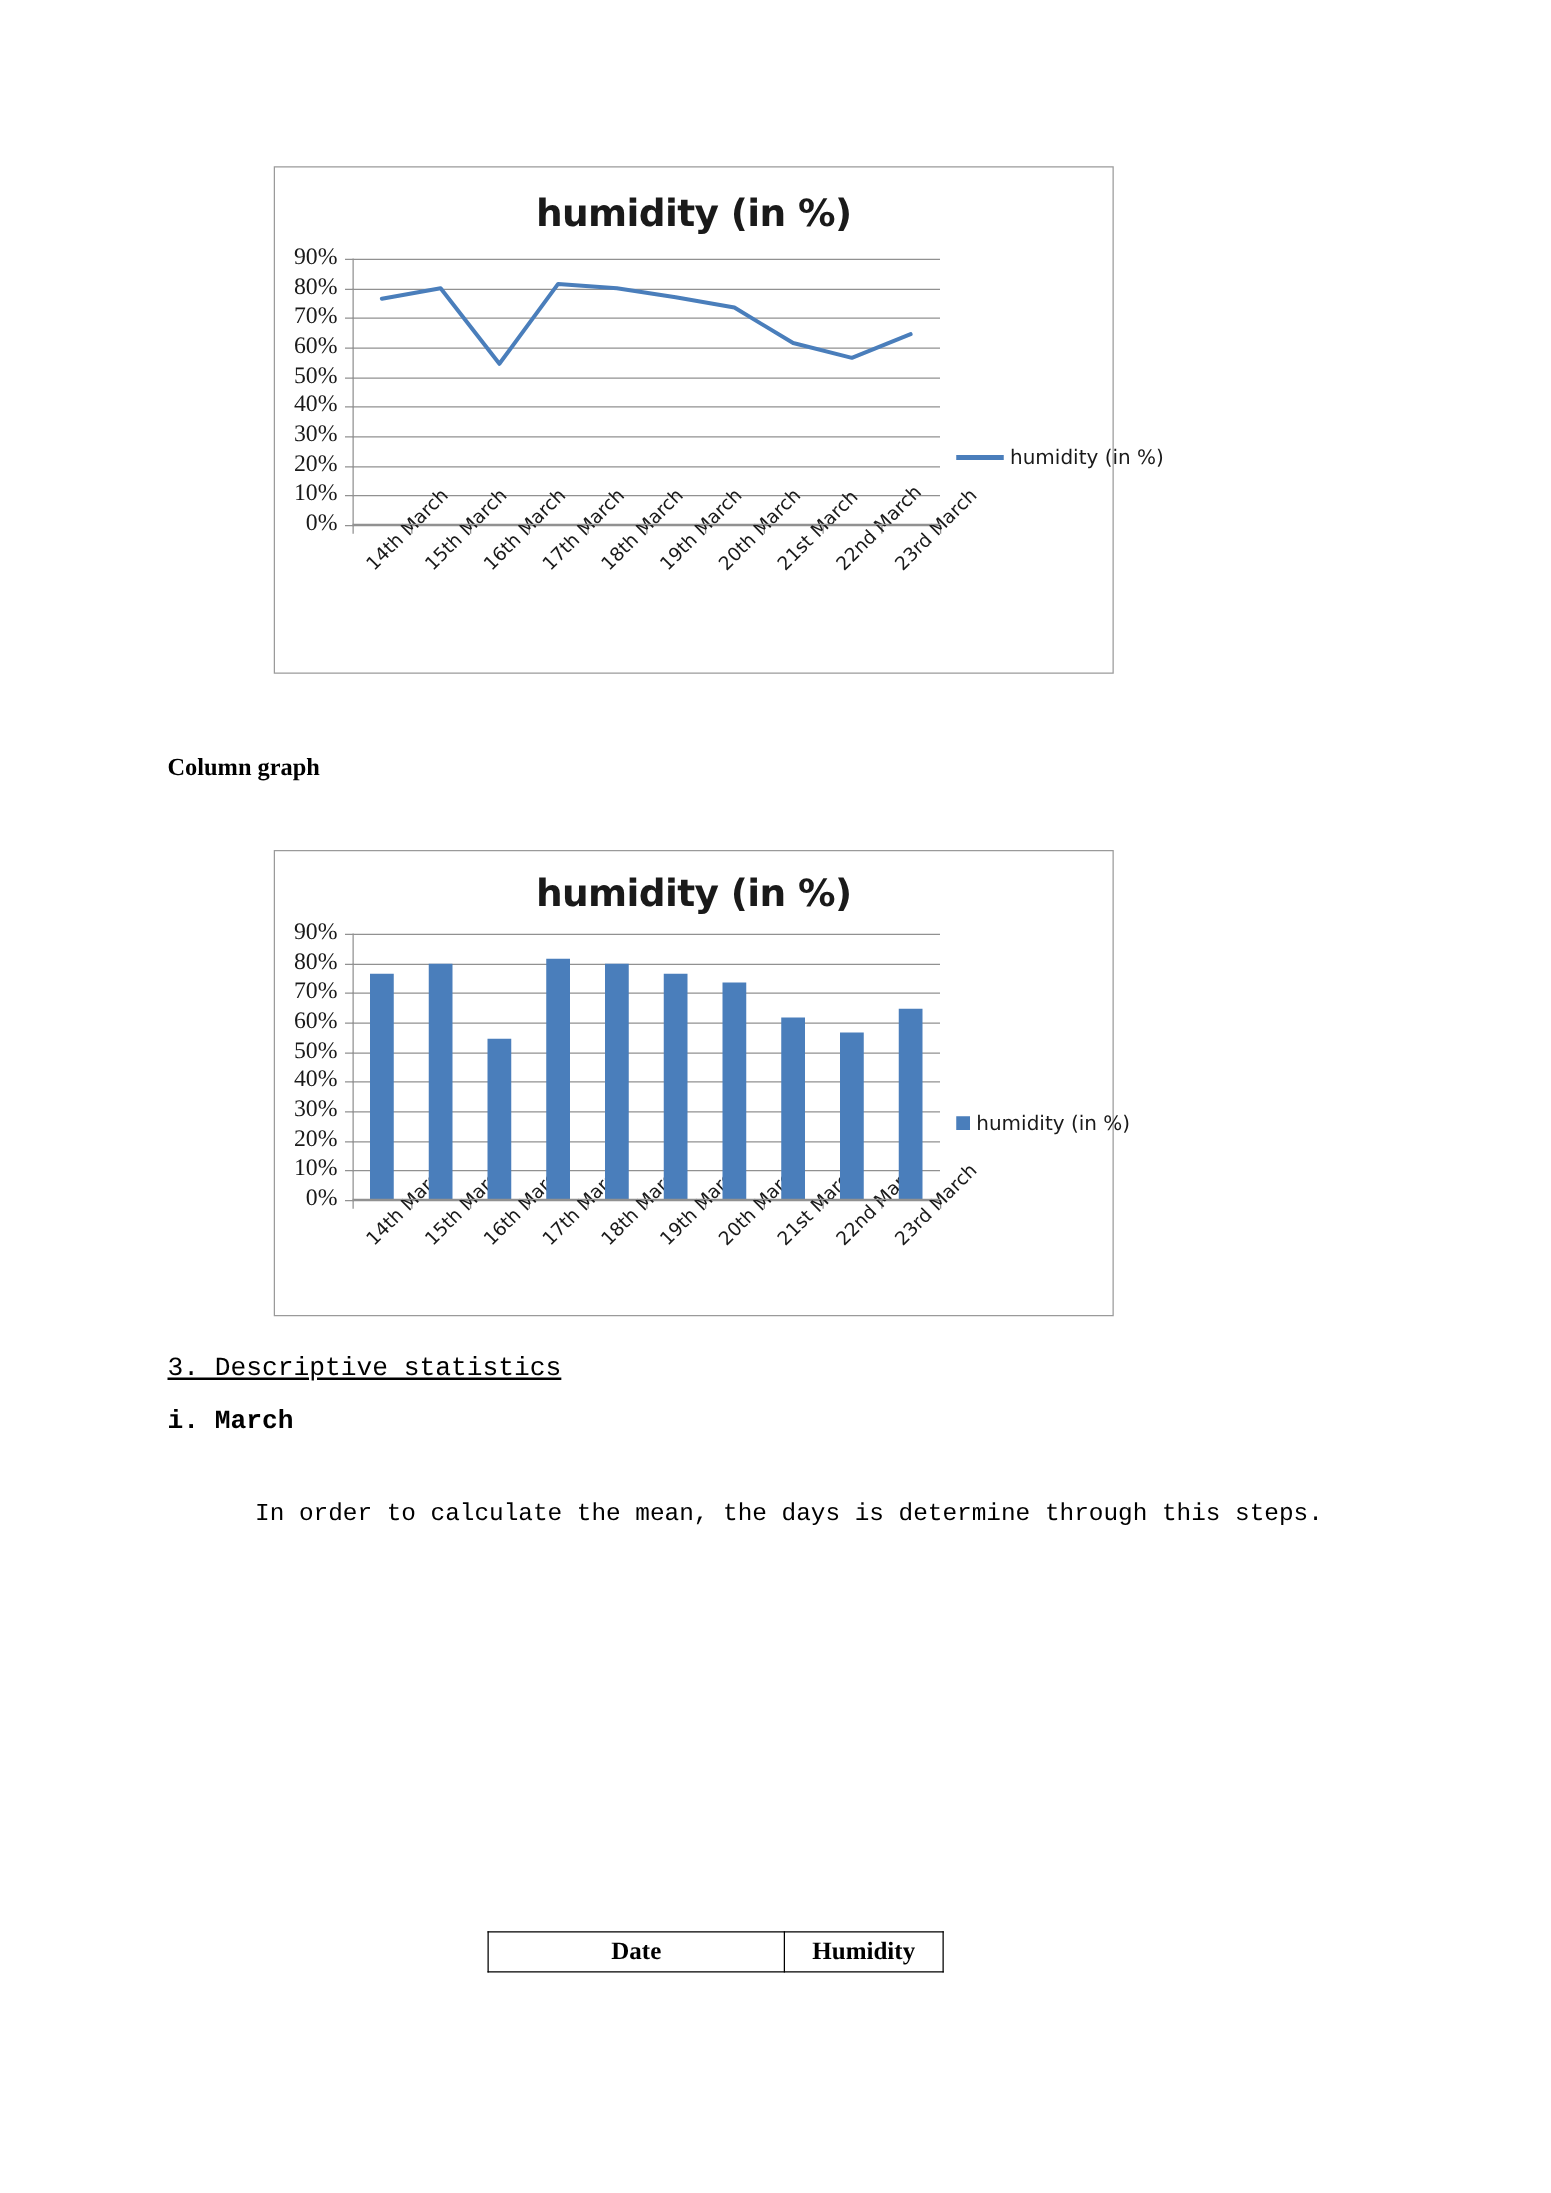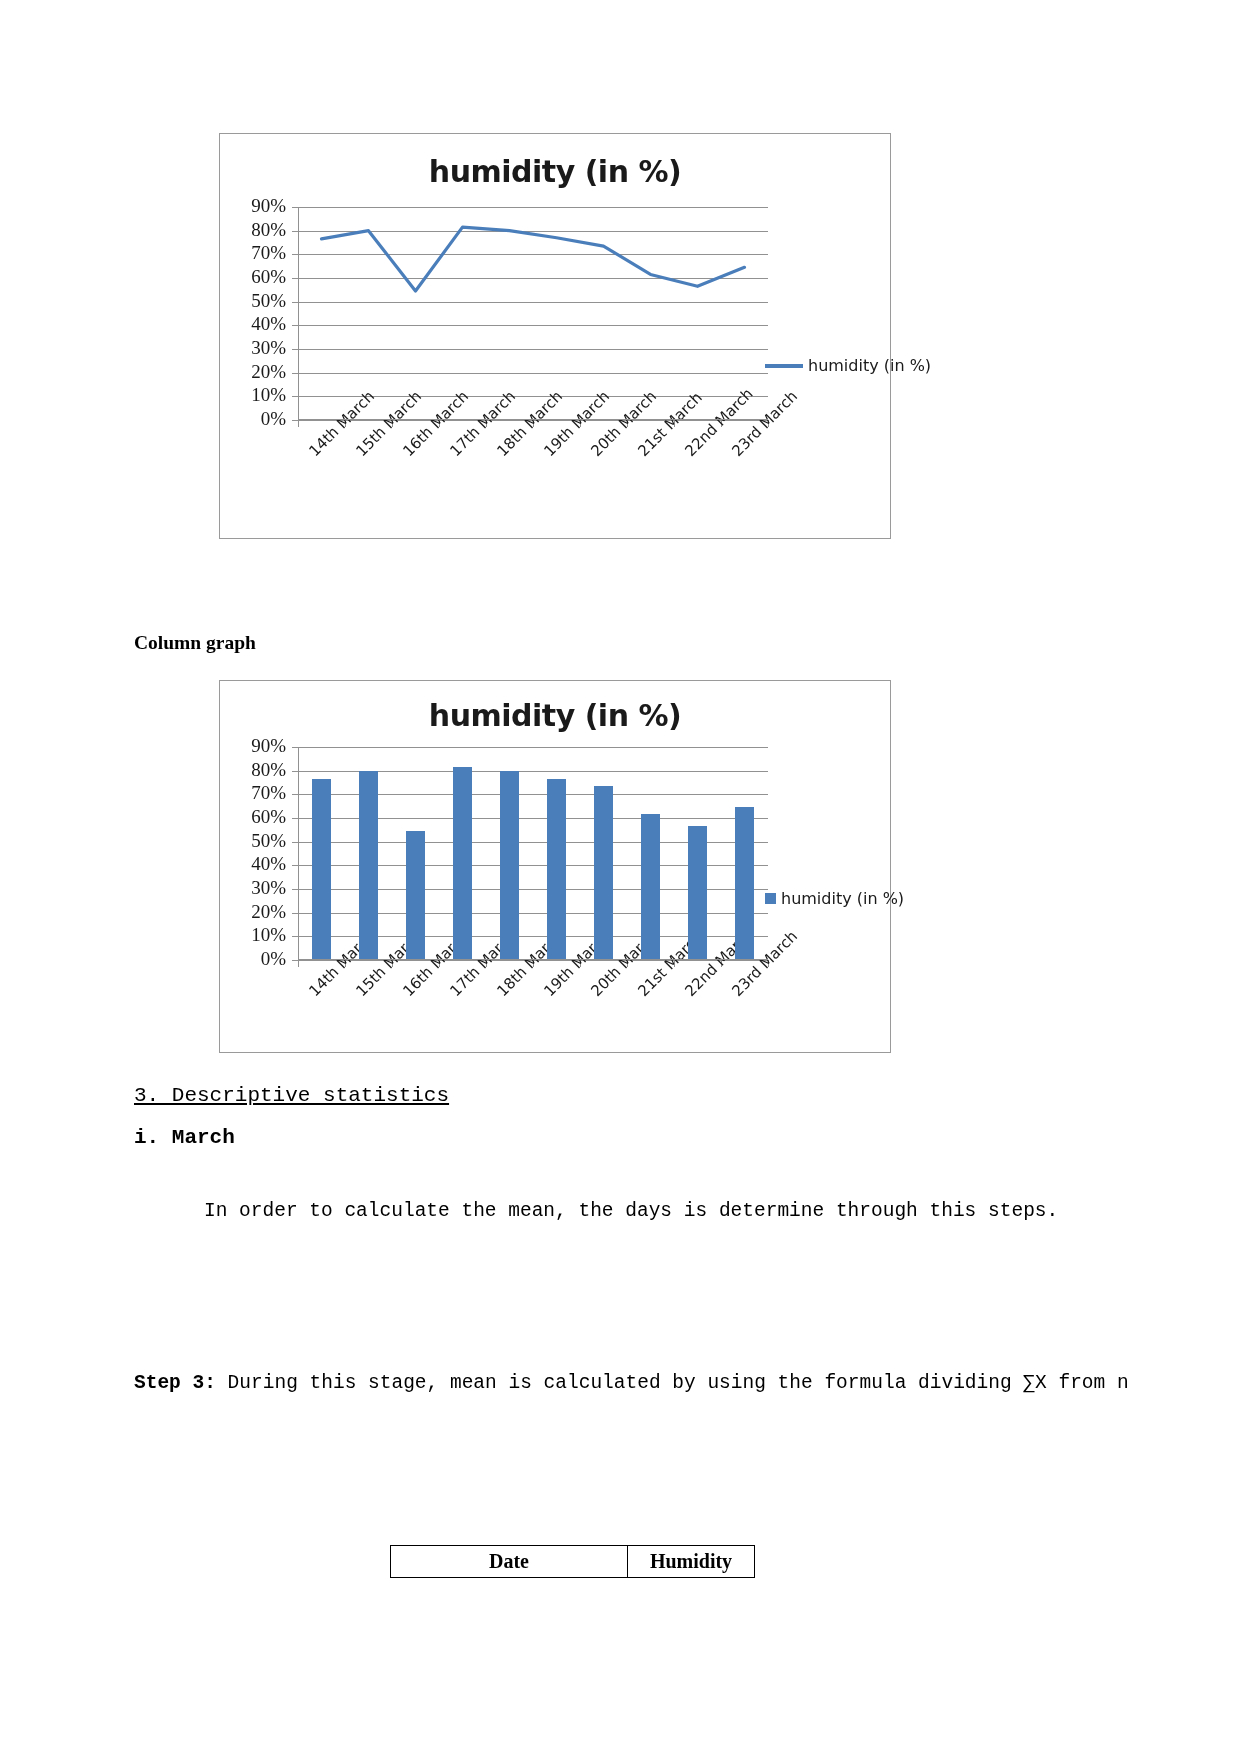--- a/index.html
+++ b/index.html
@@ -36,21 +36,20 @@
     width: 100%;
     text-align: center;
     font-family: "DejaVu Sans", sans-serif;
     font-weight: bold;
     color: #1a1a1a;
     letter-spacing: -0.5px;
   }
   .plot {
     position: absolute;
     box-sizing: border-box;
-    margin-left: 16px;
   }
   .plot-inner {
     position: absolute;
     left: 0; top: 0; right: 0; bottom: 0;
   }
   .gridline {
     position: absolute;
     left: 0;
     width: 100%;
     height: 1px;
@@ -224,21 +223,21 @@
           </svg>
           <div class="axis-horz"></div>
         </div>
     </div>
     <div class="legend" style="left:545px; top:222px; font-size:16px;">
       <span class="legend-line"></span>
       <span>humidity (in %)</span>
     </div>
   </div>
 
-  <div class="caption" style="left:134px; top:632px;">Column graph</div>
+  <div class="caption" style="left:134px; top:604px;">Column graph</div>
 
   <div class="chart-frame" id="chart2" style="left:219px; top:680px; width:672px; height:373px;">
     <div class="chart-title" style="top:17px; font-size:30px;">humidity (in %)</div>
     <div class="plot" id="plot2" style="left:62px; top:66px; width:470px; height:213px;">
       <div class="plot-inner" id="plot2-inner">
           <div class="axis-vert"></div>
           <div class="gridline" style="top: 0px;"></div>
           <div class="ytick-mark" style="left: -6px; top: 0px;"></div>
           <div class="ytick-label" style="font-size: 19px; right: 482px; top: -12px; width: 70px;">90%</div>
           <div class="gridline" style="top: 23.6667px;"></div>
@@ -309,23 +308,20 @@
   </div>
 
   <div class="para underline" style="left:134px; top:1082px; font-size:21px;">3. Descriptive statistics</div>
 
   <div class="para bold" style="left:134px; top:1124px; font-size:21px;">i. March</div>
 
   <div class="para" style="left:204px; top:1199px;">In order to calculate the mean, the days is determine through this steps.</div>
 
 
 
-  <div class="para" style="left:134px; top:1371px;">
-    <span class="bold">Step 3:</span><span> During this stage, mean is calculated by using the formula dividing ∑X from n</span>
-  </div>
 
   <table class="data-table" style="left:390px; top:1545px;">
     <thead>
       <tr>
         <th style="width:220px;">Date</th>
         <th style="width:110px;">Humidity</th>
       </tr>
     </thead>
   </table>
 

